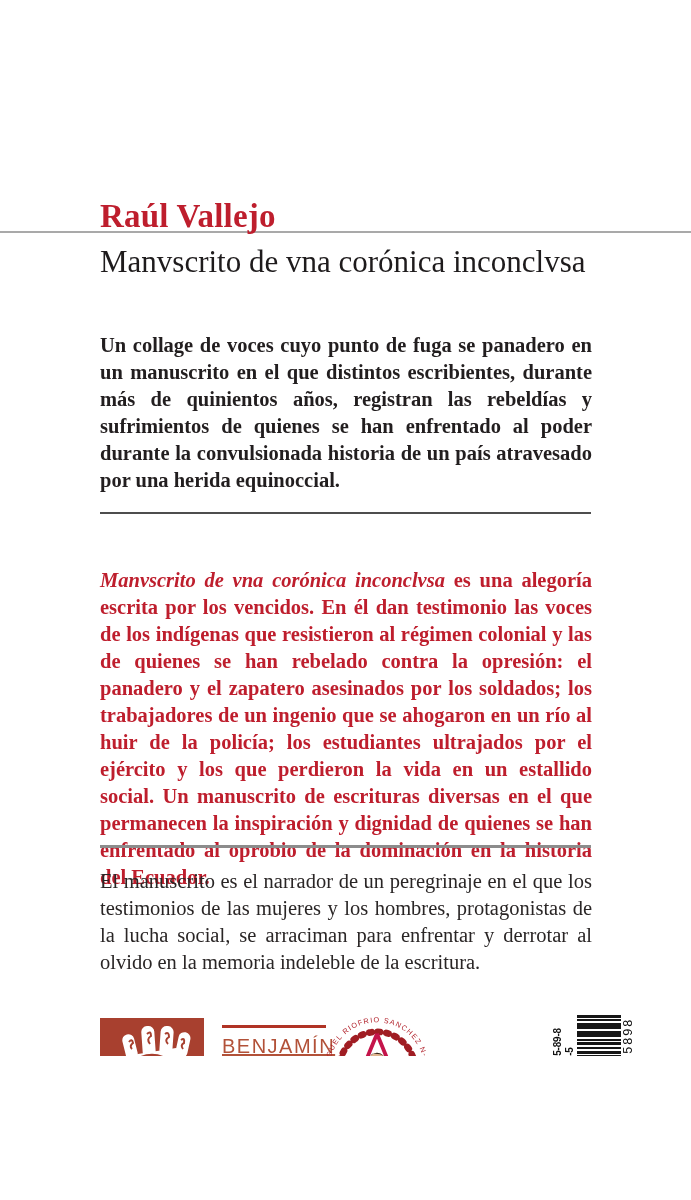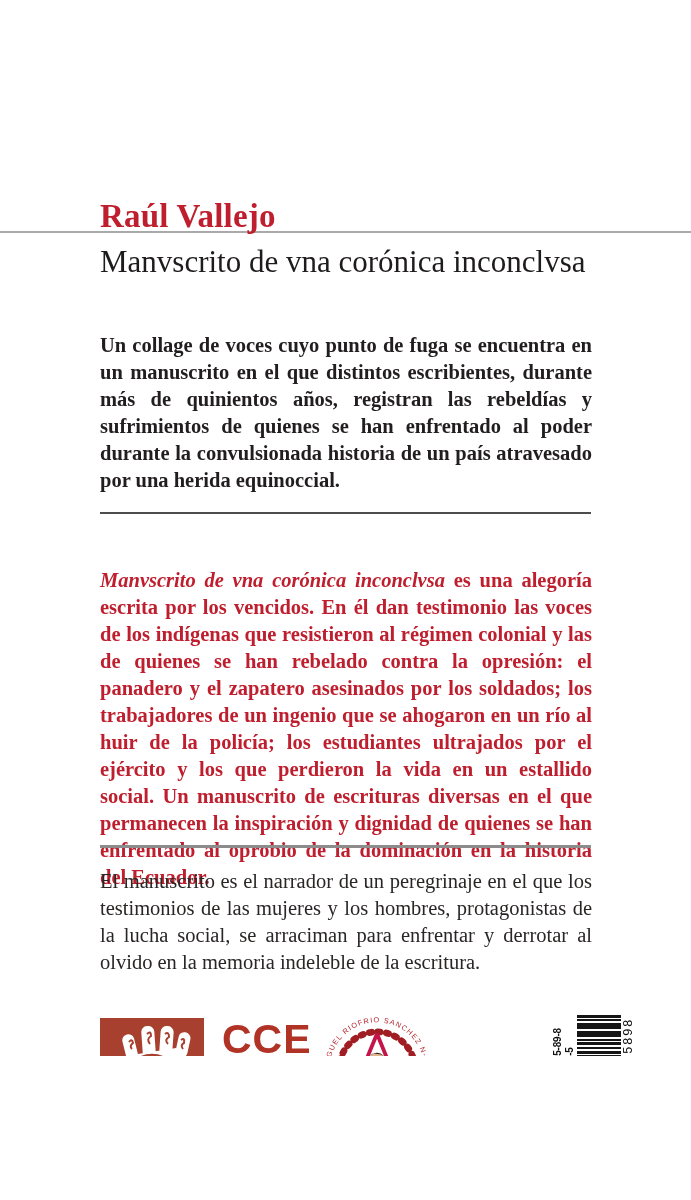--- a/index.html
+++ b/index.html
@@ -58,21 +58,21 @@
 <body>
 
 <div class="page">
 
   <div class="abs fullrule"></div>
 
   <div class="abs author">Raúl Vallejo</div>
 
   <div class="abs title">Manvscrito de vna corónica inconclvsa</div>
 
-  <div class="abs para p1">Un collage de voces cuyo punto de fuga se encuentra en un manuscrito en el que distintos escribientes, durante más de quinientos años, registran las rebeldías y sufrimientos de quienes se han enfrentado al poder durante la convulsionada historia de un país atravesado por una herida equinoccial.</div>
+  <div class="abs para p1">Un collage de voces cuyo punto de fuga se panadero en un manuscrito en el que distintos escribientes, durante más de quinientos años, registran las rebeldías y sufrimientos de quienes se han enfrentado al poder durante la convulsionada historia de un país atravesado por una herida equinoccial.</div>
 
   <div class="abs div1"></div>
 
   <div class="abs para p-red"><span class="lead">Manvscrito de vna corónica inconclvsa</span><span> es una alegoría escrita por los vencidos. En él dan testimonio las voces de los indígenas que resistieron al régimen colonial y las de quienes se han rebelado contra la opresión: el panadero y el zapatero asesinados por los soldados; los trabajadores de un ingenio que se ahogaron en un río al huir de la policía; los estudiantes ultrajados por el ejército y los que perdieron la vida en un estallido social. Un manuscrito de escrituras diversas en el que permanecen la inspiración y dignidad de quienes se han enfrentado al oprobio de la dominación en la historia del Ecuador.</span></div>
 
   <div class="abs div2"></div>
 
   <div class="abs para p3">El manuscrito es el narrador de un peregrinaje en el que los testimonios de las mujeres y los hombres, protagonistas de la lucha social, se arraciman para enfrentar y derrotar al olvido en la memoria indeleble de la escritura.</div>
 
   <div class="abs cce-box">
@@ -95,21 +95,20 @@
         <circle cx="52" cy="63" r="11" stroke-dasharray="56 10"></circle>
         <circle cx="52" cy="63" r="16" stroke-dasharray="84 14"></circle>
         <circle cx="52" cy="63" r="21" stroke-dasharray="110 18"></circle>
         <circle cx="52" cy="63" r="26" stroke-dasharray="140 22"></circle>
       </g>
       <circle cx="52" cy="63" r="2.4" fill="#a8402f"></circle>
     </svg>
   </div>
 
   <div class="abs cce-text">
-    <div class="cce-acronym">CCE</div>
     <div class="cce-rule"></div>
     <div class="cce-n1">BENJAMÍN</div>
     <div class="cce-n2">CARRIÓN</div>
     <div class="cce-city">LOJA</div>
   </div>
 
   <div class="abs seal">
     <svg width="124" height="124" viewBox="0 0 130 130">
       <defs>
         <path id="arcTop" d="M 15,65 A 50,50 0 0 1 115,65"></path>

